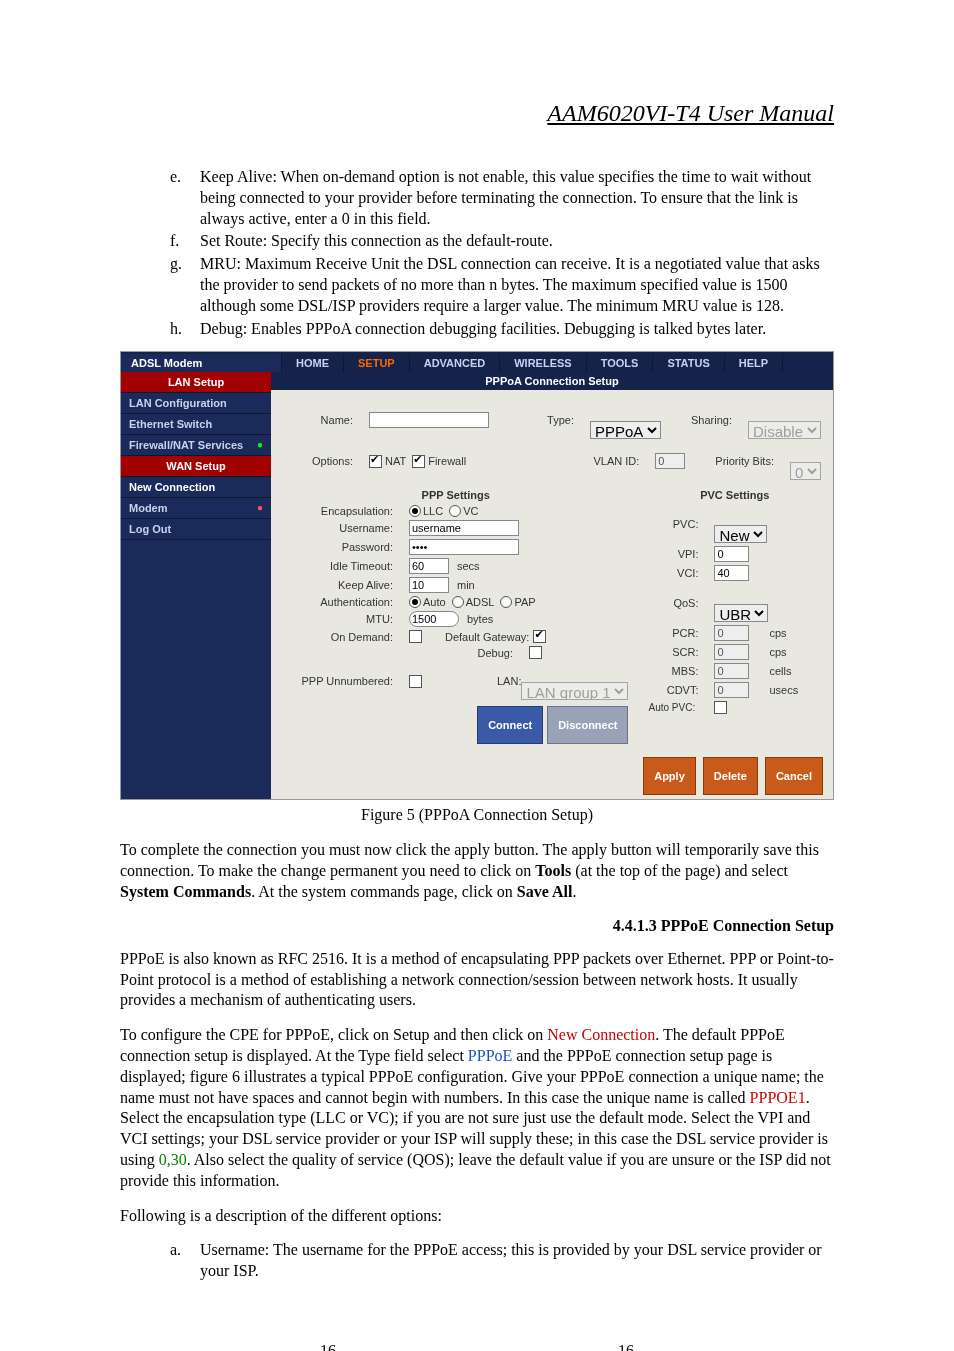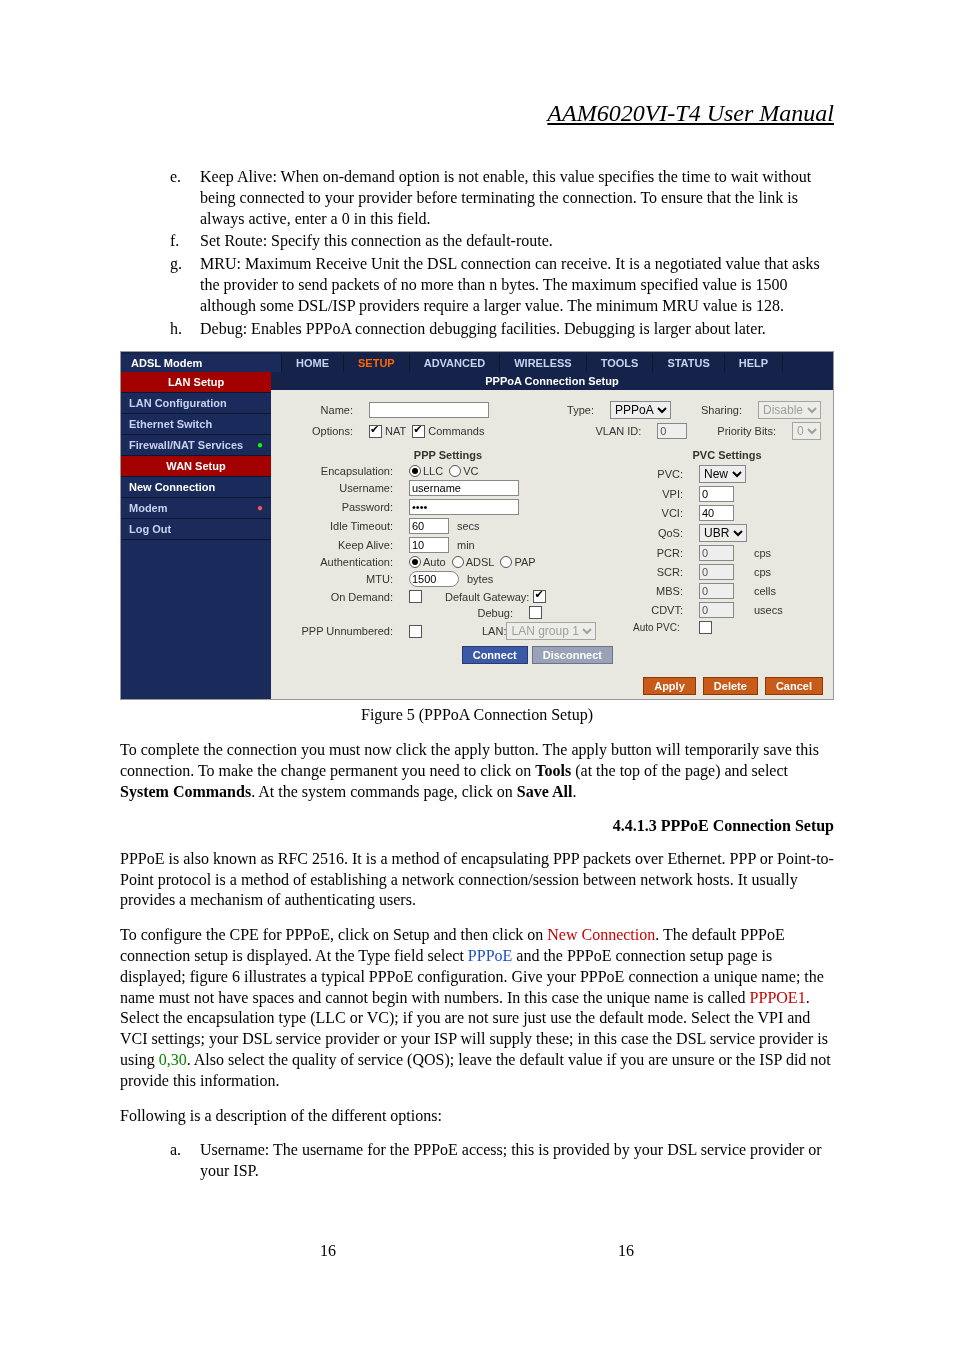--- a/index.html
+++ b/index.html
@@ -130,24 +130,25 @@
   }
   input[type="text"], input[type="password"] {
     font-size: 11px;
     padding: 0 2px;
     height: 16px;
     border: 1px solid #888;
     background: #fff;
     box-sizing: border-box;
   }
   select {
-    font-size: 12px;
+    font-size: 15px;
     height: 18px;
     border: 1px solid #888;
     background: #eee;
+    margin-top: 20px;
   }
   .sub-head {
     font-weight: bold;
     text-align: center;
     margin: 6px 0 4px 0;
   }
   .cols {
     display: flex;
     gap: 20px;
   }
@@ -157,21 +158,21 @@
   .col-right {
     flex: 1;
   }
   .btnbar {
     text-align: right;
     padding: 4px 10px;
     background: #e8e8e0;
   }
   .btn {
     display: inline-block;
-    padding: 2px 10px;
+    padding: 12px 10px;
     font-size: 11px;
     color: #fff;
     font-weight: bold;
     border: 1px solid #8a3a00;
     background: #c85a1a;
     margin-left: 4px;
     cursor: pointer;
     font-family: Arial, sans-serif;
   }
   .btn.gray {
@@ -263,21 +264,21 @@
   <div class="list-item">
     <div class="marker">f.</div>
     <div class="text">Set Route: Specify this connection as the default-route.</div>
   </div>
   <div class="list-item">
     <div class="marker">g.</div>
     <div class="text">MRU: Maximum Receive Unit the DSL connection can receive. It is a negotiated value that asks the provider to send packets of no more than n bytes. The maximum specified value is 1500 although some DSL/ISP providers require a larger value. The minimum MRU value is 128.</div>
   </div>
   <div class="list-item">
     <div class="marker">h.</div>
-    <div class="text">Debug: Enables PPPoA connection debugging facilities.   Debugging is larger about later.</div>
+    <div class="text">Debug: Enables PPPoA connection debugging facilities.   Debugging is talked bytes later.</div>
   </div>
 
   <div class="figure">
     <div class="fig-nav">
       <div class="brand">ADSL Modem</div>
       <div class="tabs">
         <div class="tab">HOME</div>
         <div class="tab active">SETUP</div>
         <div class="tab">ADVANCED</div>
         <div class="tab">WIRELESS</div>
@@ -309,21 +310,21 @@
             <span style="width:30px"></span>
             <span class="lbl">Sharing:</span>
             <select disabled=""><option>Disable</option></select>
           </div>
           <div class="row">
             <span class="lbl" style="width:70px">Options:</span>
             <span class="chk on"></span>
               <span>NAT</span>
             <span style="width:6px"></span>
             <span class="chk on"></span>
-              <span>Commands</span>
+              <span>Firewall</span>
             <span style="flex:1"></span>
             <span class="lbl">VLAN ID:</span>
             <input type="text" style="width: 30px; background: rgb(238, 238, 238);" disabled="" value="0">
             <span style="width:30px"></span>
             <span class="lbl">Priority Bits:</span>
             <select disabled=""><option>0</option></select>
           </div>
 
           <div class="cols">
             <div class="col-left">
@@ -373,21 +374,21 @@
                 <span style="margin-left:20px">Default Gateway:</span>
                 <span class="chk on" style="margin-left:4px"></span>
                 </div>
               <div class="row">
                   <span class="lbl" style="width:230px">Debug:</span>
                 <span class="chk"></span>
                 </div>
               <div class="row">
                   <span class="lbl" style="width:110px">PPP Unnumbered:</span>
                 <span class="chk"></span>
-                <span style="margin-left:57px">LAN:</span>
+                <span style="margin-left:72px">LAN:</span>
                 <select disabled=""><option>LAN group 1</option></select>
                 </div>
               <div class="row" style="justify-content:flex-end;margin-top:6px">
                 <span class="btn mid">Connect</span>
                 <span class="btn gray">Disconnect</span>
               </div>
             </div>
             <div class="col-right">
               <div class="sub-head">PVC Settings</div>
               <div class="row">

